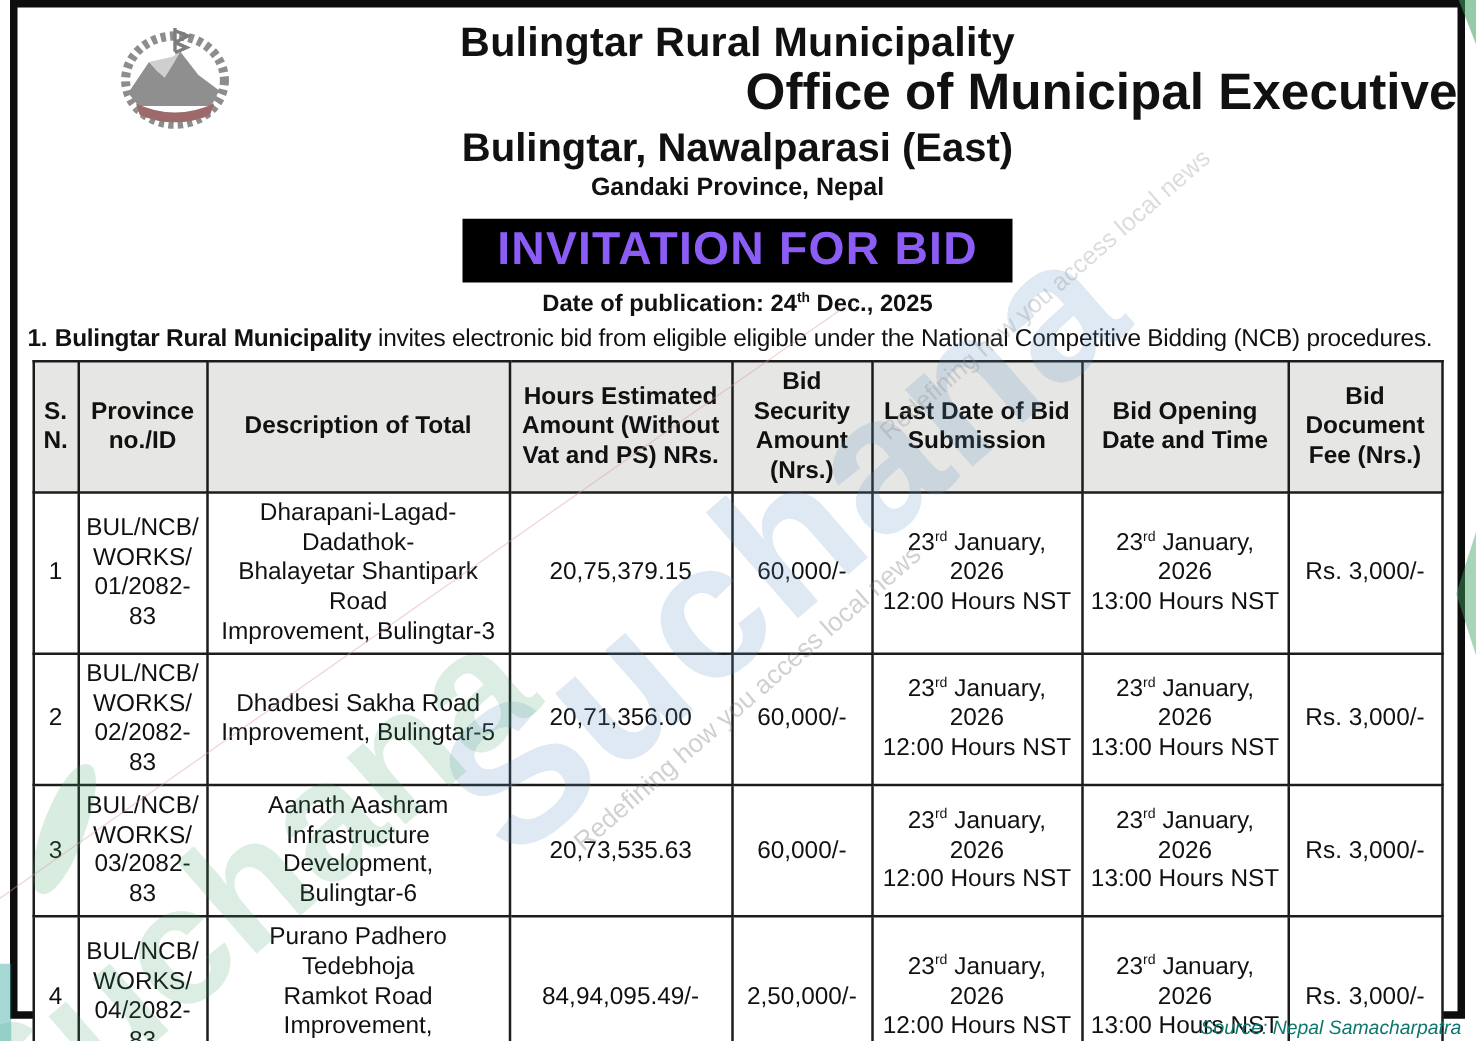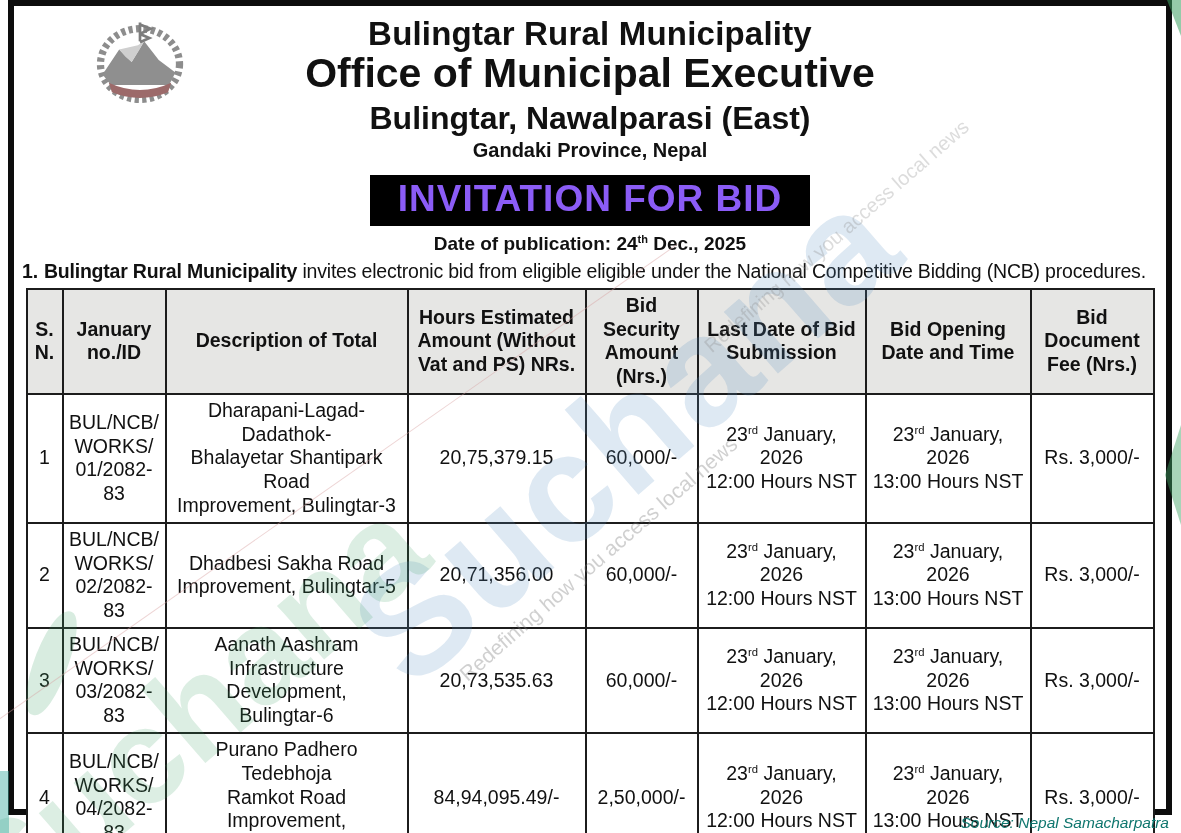--- a/index.html
+++ b/index.html
@@ -7,21 +7,21 @@
   body { font-family:"Liberation Sans", sans-serif; color:#111; }
   .page { position:relative; width:1181px; height:833px; background:#fff; overflow:hidden;padding-left:24px; }
 
   .frame { position:absolute; left:8px; top:0; width:1164px; height:815px;
            border:6px solid #0d0d0d; background:#fff; }
 
   
   .hdr { position:relative; text-align:center; padding-top:10px; }
   .logo { position:absolute; left:70px; top:4px; width:112px; height:104px; }
   .org-name  { font-size:33px; font-weight:bold; line-height:1.1; letter-spacing:0.2px; }
-  .office    { font-size:41px; font-weight:bold; line-height:1.05; }
+  .office    { font-size:41px; font-weight:bold; line-height:1.05;text-align:right; }
   .addr      { font-size:32px; font-weight:bold; line-height:1.2; margin-top:4px; }
   .addr2     { font-size:20px; font-weight:bold; line-height:1.2; }
 
   .banner-wrap { text-align:center; margin-top:13px; }
   .banner { display:inline-block; background:#000; color:#8b5cf6; font-weight:bold;
             font-size:37px; padding:3px 28px 6px 28px; letter-spacing:1px; }
 
   .pubdate { text-align:center; font-size:19px; font-weight:bold; margin-top:7px; }
   sup { font-size:58%; vertical-align:super; line-height:0; }
 
@@ -102,21 +102,21 @@
           <col style="width:178px">
         <col style="width:112px">
           <col style="width:168px">
           <col style="width:165px">
           <col style="width:123px">
       </colgroup>
       <thead>
         <tr>
           <th class="pre">S.
 N.</th>
-          <th class="pre">January
+          <th class="pre">Province
 no./ID</th>
           <th class="pre">Description of Total</th>
           <th class="pre">Hours Estimated
 Amount (Without
 Vat and PS) NRs.</th>
           <th class="pre">Bid
 Security
 Amount
 (Nrs.)</th>
           <th class="pre">Last Date of Bid

